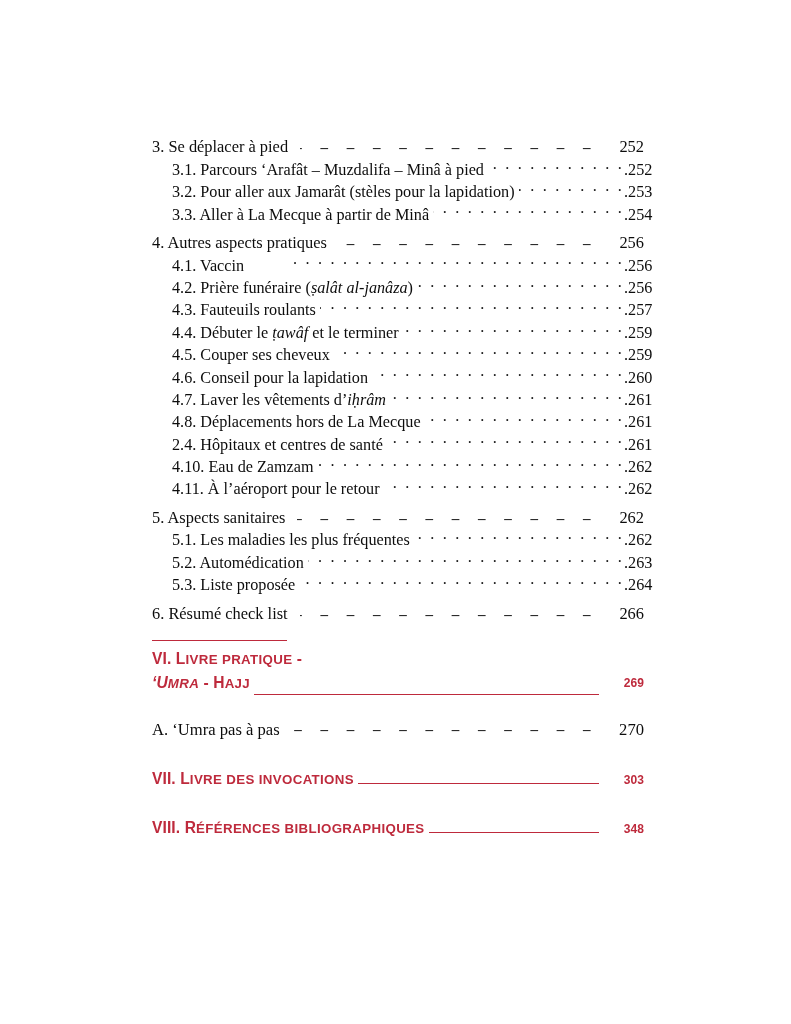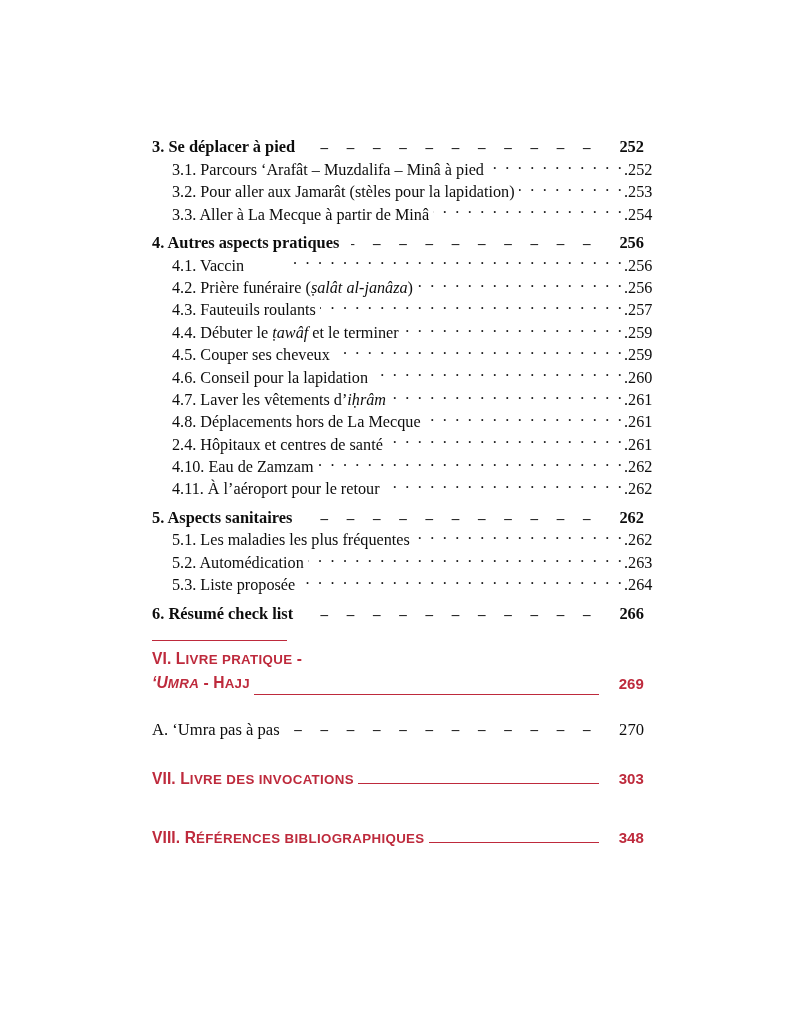--- a/index.html
+++ b/index.html
@@ -37,21 +37,21 @@
     width: 100%;
     line-height: 22.2px;
     white-space: nowrap;
   }
   .row .label { flex: 0 0 auto; }
   .row .lead  { flex: 1 1 auto; overflow: hidden; position: relative; height: 1em; }
   .row .pg    { flex: 0 0 auto; text-align: right; }
 
   
   .lvl1 {
-    font-weight: bold;
+    font-weight: normal;
     font-size: 16.4px;
     margin-top: 6px;
   }
   .lvl1:first-child { margin-top: 0; }
   .lvl1 .label { padding-right: 12px; }
   .lvl1 .pg { width: 44px; font-size: 16.4px; }
   
   .lead.dash::before {
     content: "_  _  _  _  _  _  _  _  _  _  _  _  _  _  _  _  _  _  _  _  _  _  _  _";
     position: absolute;
@@ -99,21 +99,21 @@
     letter-spacing: 0.1px;
   }
   .part .cap-first { font-size: 15.6px; }
   .part .sc {
     font-size: 13.3px;
     letter-spacing: 0.35px;
   }
   .part .pg {
     width: 42px;
     text-align: right;
-    font-size: 15px;
+    font-size: 12px;
     color: #be2a3c;
     font-weight: bold;
   }
   .part .lead.rule { height: 1em; }
   .part .lead.rule::after {
     content: "";
     position: absolute;
     left: 4px;
     right: 3px;
     bottom: 0.02em;
@@ -128,21 +128,21 @@
     width: 135px;
     border-top: 1.7px solid #be2a3c;
   }
   .part-vi .line1 { line-height: 23px; }
   .part-vi .line2 { display: flex; align-items: flex-end; line-height: 23px; }
   .part-vi .line2 .label { flex: 0 0 auto; }
   .part-vi .line2 .lead { flex: 1 1 auto; position: relative; height: 1em; }
   .part-vi .line2 .pg { flex: 0 0 auto; }
 
   .part-vii  { margin-top: 27px; }
-  .part-viii { margin-top: 36px; }
+  .part-viii { margin-top: 26px; }
 
   .ital { font-style: italic; }
 </style>
 </head>
 <body>
 
 <div class="page">
   <div class="toc">
 
     <div id="numbered">

